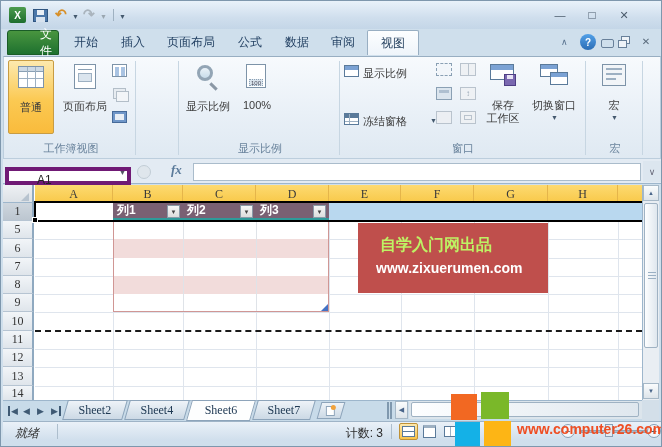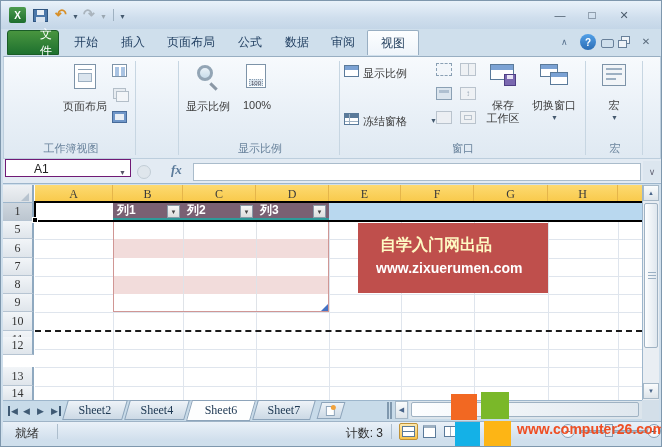--- a/index.html
+++ b/index.html
@@ -87,20 +87,29 @@
   <div class="g" style="left:617px;top:39px;width:9px;height:8px;border:1px solid #68809a;background:#eef3f8;"></div>
   <div class="g ctr" style="left:638px;top:34px;width:14px;height:13px;font-size:10px;color:#5a6b7c;">✕</div>
 
   <div class="g" id="ribbon">
     <div class="g vsep" style="left:131px;"></div>
     <div class="g vsep" style="left:174px;"></div>
     <div class="g vsep" style="left:335px;"></div>
     <div class="g vsep" style="left:581px;"></div>
     <div class="g vsep" style="left:638px;"></div>
 
+    <div class="g" style="left:4px;top:3px;width:46px;height:74px;background:linear-gradient(#fde9ae,#fbc952 55%,#f9bb3c);border:1px solid #c89c43;border-radius:2px;">
+      <div class="g micon" style="left:9px;top:5px;width:26px;height:22px;background:#fff;">
+        <div class="g" style="left:0;top:0;right:0;height:5px;background:#cdd9e4;border-bottom:1px solid #8aa0b4;"></div>
+        <div class="g" style="left:8px;top:0;width:1px;height:20px;background:#9db0c2;"></div>
+        <div class="g" style="left:16px;top:0;width:1px;height:20px;background:#9db0c2;"></div>
+        <div class="g" style="left:0;top:11px;width:24px;height:1px;background:#9db0c2;"></div>
+      </div>
+      <div class="g blabel" style="left:0;top:39px;width:44px;">普通</div>
+    </div>
     <div class="g" style="left:54px;top:3px;width:54px;height:74px;">
       <div class="g micon" style="left:16px;top:4px;width:22px;height:25px;">
         <div class="g" style="left:3px;top:4px;width:14px;height:1px;background:#8aa0b4;"></div>
         <div class="g" style="left:3px;top:8px;width:14px;height:9px;background:#dbe5ee;border:1px solid #9db0c2;"></div>
       </div>
       <div class="g blabel" style="left:0;top:39px;width:54px;">页面布局</div>
     </div>
     <div class="g" style="left:107px;top:6px;width:19px;height:17px;">
       <div class="g micon" style="left:1px;top:1px;width:15px;height:13px;">
         <div class="g" style="left:2px;top:2px;width:4px;height:9px;background:#a9c3e2;"></div>
@@ -187,21 +196,21 @@
         <div class="g" style="left:3px;top:8px;width:16px;height:2px;background:#9db0c2;"></div>
         <div class="g" style="left:3px;top:13px;width:10px;height:2px;background:#9db0c2;"></div>
       </div>
       <div class="g blabel" style="left:0;top:38px;width:44px;">宏</div>
       <div class="g dd" style="left:19px;top:54px;">▼</div>
     </div>
     <div class="g grp" style="left:584px;top:84px;width:54px;">宏</div>
   </div>
 
   <div class="g" id="fbar">
-    <div class="g" style="left:2px;top:0;width:126px;height:18px;background:#fff;border:1px solid #701a75;font-size:12px;color:#222;padding:2px 0 0 28px;">A1</div>
+    <div class="g" style="left:2px;top:8px;width:126px;height:18px;background:#fff;border:4px solid #701a75;font-size:12px;color:#222;padding:2px 0 0 28px;">A1</div>
     <div class="g dd" style="left:116px;top:10px;color:#556;">▼</div>
     <div class="g" style="left:134px;top:6px;width:14px;height:14px;border-radius:50%;background:#dfe6ec;border:1px solid #c2cdd6;"></div>
     <div class="g" style="left:168px;top:3px;width:20px;height:18px;font-family:'Liberation Serif',serif;font-style:italic;font-weight:bold;font-size:13px;color:#5a7a9a;">fx</div>
     <div class="g" style="left:190px;top:4px;width:448px;height:18px;background:#fff;border:1px solid #aabccb;font-size:12px;"></div>
     <div class="g ctr" style="left:640px;top:2px;width:18px;height:21px;background:#dce6ef;font-size:9px;color:#667;">∨</div>
   </div>
 
   <div class="g" style="left:2px;top:184px;width:639px;height:215px;background:#fff;"></div>
 
   <div class="g" style="left:2px;top:184px;width:31px;height:18px;background:linear-gradient(#eef1f4,#dce1e6);border-right:2px solid #8fa9c0;border-bottom:1px solid #9db6cc;">
@@ -218,21 +227,21 @@
   <div class="g colhead" style="left:617px;width:24px;border-right:none;"></div>
 
   <div class="g ctr rowhead serif" style="top:202px;height:18px;background:linear-gradient(#ced6de,#bcc6d0);">1</div>
   <div class="g ctr rowhead serif" style="top:220px;height:18px;">5</div>
   <div class="g ctr rowhead serif" style="top:238px;height:19px;">6</div>
   <div class="g ctr rowhead serif" style="top:257px;height:18px;">7</div>
   <div class="g ctr rowhead serif" style="top:275px;height:18px;">8</div>
   <div class="g ctr rowhead serif" style="top:293px;height:18px;">9</div>
   <div class="g ctr rowhead serif" style="top:311px;height:19px;">10</div>
   <div class="g ctr rowhead serif" style="top:330px;height:18px;">11</div>
-  <div class="g ctr rowhead serif" style="top:336px;height:18px;">12</div>
+  <div class="g ctr rowhead serif" style="top:348px;height:18px;">12</div>
   <div class="g ctr rowhead serif" style="top:366px;height:19px;">13</div>
   <div class="g ctr rowhead serif" style="top:385px;height:14px;border-bottom:none;">14</div>
 
   <div class="g gl-v" style="left:112px;"></div>
   <div class="g gl-v" style="left:182px;"></div>
   <div class="g gl-v" style="left:255px;"></div>
   <div class="g gl-v" style="left:328px;"></div>
   <div class="g gl-v" style="left:400px;"></div>
   <div class="g gl-v" style="left:473px;"></div>
   <div class="g gl-v" style="left:547px;"></div>
@@ -251,21 +260,21 @@
     <div class="g band" style="left:0;top:18px;width:214px;height:19px;background:#f2dcdb;"></div>
     <div class="g band" style="left:0;top:37px;width:214px;height:18px;background:#fff;"></div>
     <div class="g band" style="left:0;top:55px;width:214px;height:18px;background:#f2dcdb;"></div>
     <div class="g band" style="left:0;top:73px;width:214px;height:17px;background:#fff;"></div>
     <div class="g" style="left:69px;top:0;width:1px;height:90px;background:#dfe3e8;"></div>
     <div class="g" style="left:142px;top:0;width:1px;height:90px;background:#dfe3e8;"></div>
     <div class="g" style="left:207px;top:83px;width:0;height:0;border-left:7px solid transparent;border-bottom:7px solid #4472c4;"></div>
   </div>
 
   <div class="g" style="left:357px;top:222px;width:190px;height:70px;background:#bf4f4c;z-index:5;">
-    <div class="g" style="left:22px;top:12px;font-size:16px;font-weight:bold;color:#fef9c3;white-space:nowrap;">自学入门网出品</div>
+    <div class="g" style="left:22px;top:12px;font-size:16px;font-weight:bold;color:#bef264;white-space:nowrap;">自学入门网出品</div>
     <div class="g" style="left:18px;top:37px;font-size:14px;font-weight:bold;color:#fff;white-space:nowrap;">www.zixuerumen.com</div>
   </div>
 
   <div class="g" style="left:33px;top:202px;width:608px;height:17px;background:#b9d8ef;z-index:6;"></div>
   <div class="g" style="left:34px;top:202px;width:78px;height:17px;background:#fff;z-index:7;"></div>
   <div class="g phead" style="left:112px;width:70px;z-index:7;">列1</div>
   <div class="g phead" style="left:182px;width:73px;z-index:7;">列2</div>
   <div class="g phead" style="left:255px;width:73px;z-index:7;">列3</div>
   <div class="g ctr filterbtn" style="left:166px;z-index:8;">▼</div>
   <div class="g ctr filterbtn" style="left:239px;z-index:8;">▼</div>
@@ -311,21 +320,21 @@
     </div>
   </div>
   <div class="g" style="left:386px;top:401px;width:5px;height:17px;border-left:2px solid #7f98ae;border-right:2px solid #7f98ae;"></div>
   <div class="g ctr sbtn" style="left:394px;top:400px;width:13px;height:18px;font-size:7px;">◀</div>
   <div class="g" style="left:408px;top:400px;width:233px;height:18px;background:#dce5ec;">
     <div class="g thumb" style="left:2px;top:1px;width:228px;height:15px;"></div>
   </div>
   <div class="g" style="left:641px;top:399px;width:17px;height:21px;background:#d3dfe9;"></div>
 
   <div class="g" id="statusbar">
-    <div class="g stx" style="left:12px;top:3px;">就绪</div>
+    <div class="g stx" style="left:12px;top:3px;font-style:italic;">就绪</div>
     <div class="g" style="left:54px;top:2px;width:1px;height:15px;background:#adbecd;"></div>
     <div class="g stx" style="left:330px;top:3px;width:50px;text-align:right;">计数: 3</div>
     <div class="g" style="left:388px;top:2px;width:1px;height:15px;background:#adbecd;"></div>
     <div class="g vbtn ctr" style="left:396px;top:1px;background:linear-gradient(#fde9ae,#f9c34a);border-color:#bf9136;">
       <div style="width:11px;height:9px;border:1px solid #5a7a9a;background:linear-gradient(#fff,#fff 49%,#5a7a9a 49%,#5a7a9a 51%,#fff 51%);"></div>
     </div>
     <div class="g vbtn ctr" style="left:417px;top:1px;">
       <div style="width:11px;height:9px;border:1px solid #5a7a9a;background:#fff;border-top:3px solid #9db0c2;"></div>
     </div>
     <div class="g vbtn ctr" style="left:438px;top:1px;">

